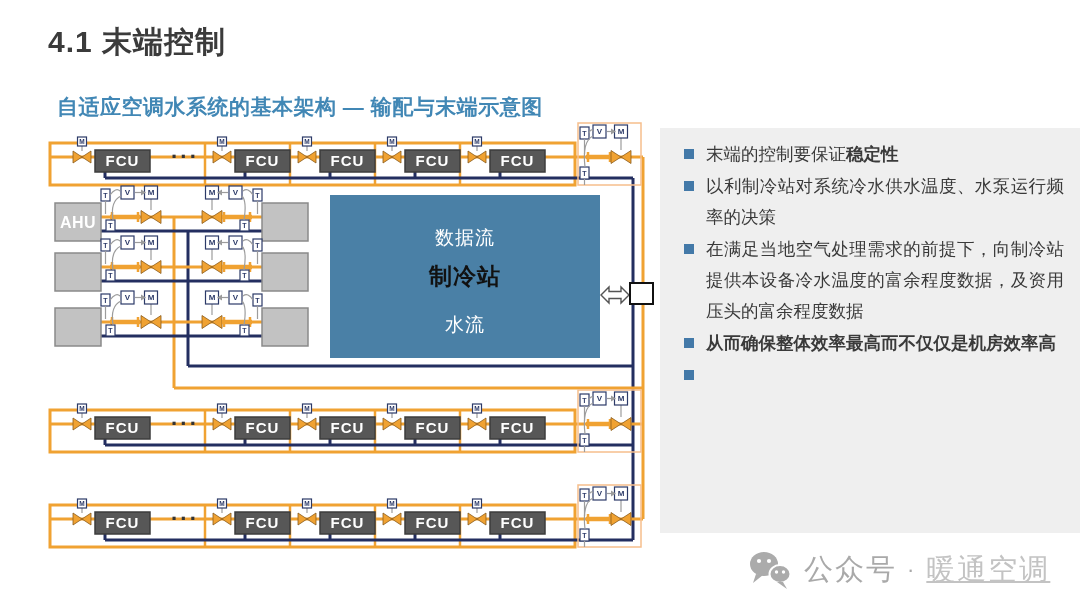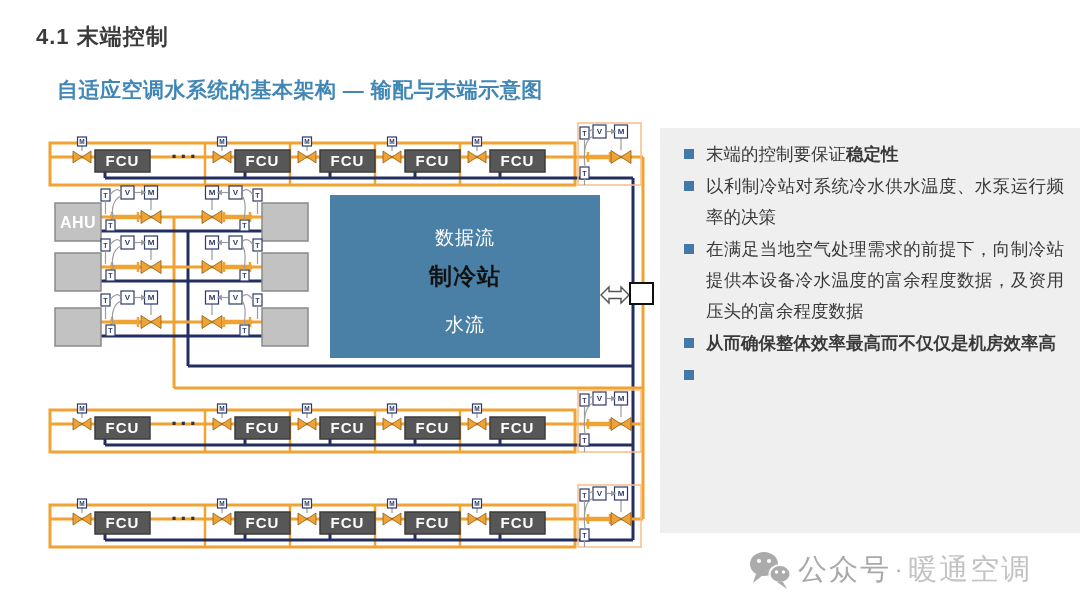--- a/index.html
+++ b/index.html
@@ -2,35 +2,35 @@
 <html><head>
 <meta charset="utf-8">
 <style>
   :root{
     --panel-bg:#EFEFEF; --accent:#4379A8; --title-c:#3B3B3B; --subtitle-c:#4187B5;
     --wm:#A9A9A9; --wm-light:#C3C3C3; --text-c:#3A3A3A;
   }
   *{box-sizing:border-box;}
   body{margin:0;background:#ffffff;font-family:"Liberation Sans",sans-serif;}
   .slide{position:relative;width:1080px;height:608px;background:#fff;overflow:hidden;}
-  .page-title{position:absolute;left:36px;top:22px;margin:0;font-size:22px;font-weight:700;
+  .page-title{position:absolute;left:48px;top:22px;margin:0;font-size:30px;font-weight:700;
     color:var(--title-c);letter-spacing:1px;}
-  .subtitle{position:absolute;left:57px;top:76px;margin:0;font-size:21px;font-weight:700;
+  .subtitle{position:absolute;left:57px;top:93px;margin:0;font-size:21px;font-weight:700;
     color:var(--subtitle-c);letter-spacing:0.5px;}
   #diagram{position:absolute;left:0;top:0;width:1080px;height:608px;pointer-events:none;}
   svg text{font-family:"Liberation Sans",sans-serif;}
   .panel{position:absolute;left:660px;top:128px;width:432px;height:405px;background:var(--panel-bg);}
   .panel ul{list-style:none;margin:0;padding:11px 0 0 0;}
   .panel li{position:relative;padding:0 28px 0 46px;font-size:17.5px;line-height:31px;
     color:var(--text-c);text-align:justify;margin-bottom:1px;}
   .panel .marker{position:absolute;left:24px;top:10px;width:10px;height:10px;background:var(--accent);}
   .panel .b{font-weight:700;}
-  .watermark{position:absolute;left:748px;top:550px;display:flex;align-items:center;gap:4px;
+  .watermark{position:absolute;left:748px;top:550px;display:flex;align-items:center;gap:10px;
     font-size:29px;color:var(--wm);letter-spacing:2px;}
-  .watermark .wm-name{color:var(--wm-light);}
+  .watermark .wm-name{color:var(--wm-light);text-decoration:underline;}
   .watermark .wm-sep{color:var(--wm);font-size:22px;}
 </style>
 </head>
 <body>
 
 <div class="slide">
   <h1 class="page-title">4.1 末端控制</h1>
   <h2 class="subtitle">自适应空调水系统的基本架构 — 输配与末端示意图</h2>
 
   <svg id="diagram" viewBox="0 0 1080 608">

